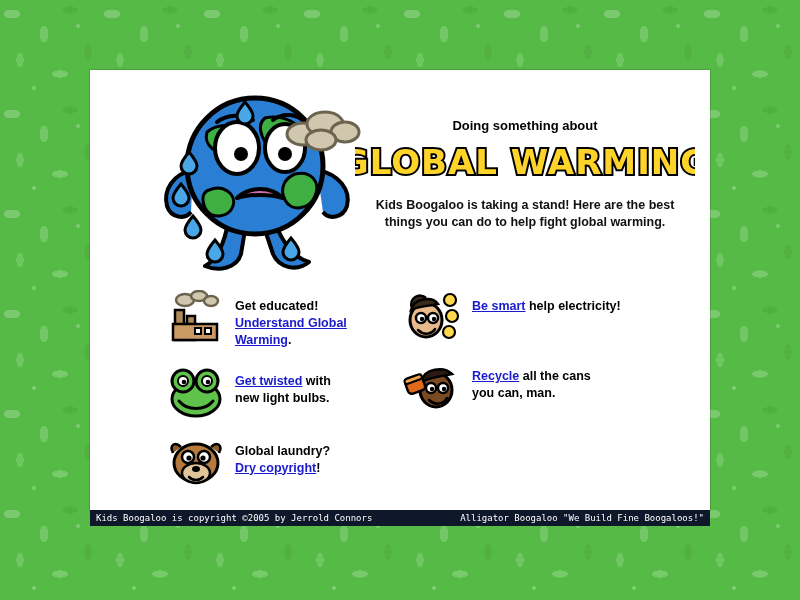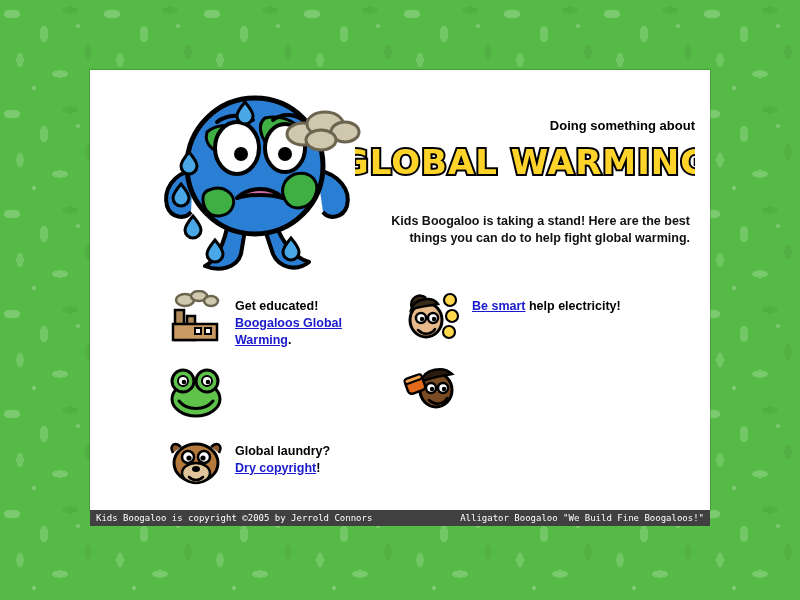--- a/index.html
+++ b/index.html
@@ -54,40 +54,40 @@
     left: 55px;
     top: 8px;
     width: 230px;
     height: 195px;
   }
   .header-text {
     position: absolute;
     left: 265px;
     top: 48px;
     width: 340px;
-    text-align: right;
+    text-align: center;
   }
   .kicker {
     font-size: 13px;
     font-weight: bold;
     color: #000;
     margin-bottom: 4px;
   }
   .wordmark {
     width: 340px;
     height: 46px;
     margin: 2px 0 8px 0;
   }
   .subtitle {
     font-size: 12.5px;
     font-weight: bold;
     color: #111;
     line-height: 1.35;
     width: 330px;
-    margin: 16px auto;
+    margin: 0 auto;
   }
 
   
   .tips {
     position: absolute;
     top: 220px;
     left: 0;
     width: 564px;
     display: flex;
   }
@@ -123,21 +123,21 @@
     margin-top: 28px;
   }
 
   
   #footer {
     position: absolute;
     left: 90px;
     top: 510px;
     width: 620px;
     height: 16px;
-    background: #404040;
+    background: #0f172a;
     color: #fff;
     font-family: "DejaVu Sans Mono", monospace;
     font-size: 9px;
     line-height: 16px;
   }
   #footer .left { position: absolute; left: 6px; white-space: nowrap; }
   #footer .right { position: absolute; right: 6px; white-space: nowrap; }
 </style>
 </head>
 <body>
@@ -217,36 +217,40 @@
             </g>
             <rect x="10" y="20" width="9" height="30" fill="#b08a5a" stroke="#000" stroke-width="2.5"></rect>
             <rect x="22" y="26" width="8" height="24" fill="#b08a5a" stroke="#000" stroke-width="2.5"></rect>
             <path d="M8 34 L52 34 L52 50 L8 50 Z" fill="#c99a63" stroke="#000" stroke-width="2.5"></path>
             <rect x="30" y="38" width="6" height="6" fill="#fff" stroke="#000" stroke-width="2"></rect>
             <rect x="40" y="38" width="6" height="6" fill="#fff" stroke="#000" stroke-width="2"></rect>
           </svg>
         </div>
         <div class="tip-text">
           <span>Get educated!</span><br>
-          <span class="lnk">Boogaloos Global Warming</span><span>.</span>
+          <span class="lnk">Understand Global Warming</span><span>.</span>
         </div>
       </div>
 
       <div class="tip">
         <div class="tip-icon">
           <svg viewBox="0 0 62 54" width="62" height="54" xmlns="http://www.w3.org/2000/svg">
             <ellipse cx="31" cy="34" rx="24" ry="17" fill="#5fc24a" stroke="#000" stroke-width="3"></ellipse>
             <circle cx="18" cy="16" r="11" fill="#5fc24a" stroke="#000" stroke-width="3"></circle>
             <circle cx="42" cy="16" r="11" fill="#5fc24a" stroke="#000" stroke-width="3"></circle>
             <circle cx="18" cy="16" r="5" fill="#fff" stroke="#000" stroke-width="2"></circle>
             <circle cx="42" cy="16" r="5" fill="#fff" stroke="#000" stroke-width="2"></circle>
             <circle cx="19" cy="17" r="2.3" fill="#000"></circle>
             <circle cx="43" cy="17" r="2.3" fill="#000"></circle>
             <path d="M14 36 C22 46 40 46 48 36" fill="none" stroke="#000" stroke-width="3" stroke-linecap="round"></path>
           </svg>
+        </div>
+        <div class="tip-text">
+          <span class="lnk">Get twisted</span><span> with</span><br>
+          <span>new light bulbs.</span>
         </div>
       </div>
 
       <div class="tip">
         <div class="tip-icon">
           <svg viewBox="0 0 62 54" width="62" height="54" xmlns="http://www.w3.org/2000/svg">
             <path d="M8 18 C4 10 10 6 16 12" fill="#8a5a2b" stroke="#000" stroke-width="2.5"></path>
             <path d="M54 18 C58 10 52 6 46 12" fill="#8a5a2b" stroke="#000" stroke-width="2.5"></path>
             <ellipse cx="31" cy="28" rx="22" ry="19" fill="#b5793c" stroke="#000" stroke-width="3"></ellipse>
             <ellipse cx="31" cy="38" rx="14" ry="10" fill="#e0c49a" stroke="#000" stroke-width="2.5"></ellipse>
@@ -300,20 +304,24 @@
             <circle cx="41" cy="28" r="5" fill="#fff" stroke="#000" stroke-width="2.5"></circle>
             <circle cx="30" cy="29" r="2.2" fill="#000"></circle>
             <circle cx="42" cy="29" r="2.2" fill="#000"></circle>
             <path d="M27 40 C33 46 42 44 45 38" fill="none" stroke="#000" stroke-width="2.5" stroke-linecap="round"></path>
             <g transform="rotate(-20 14 24)">
               <rect x="4" y="16" width="18" height="16" rx="4" fill="#e06a1a" stroke="#000" stroke-width="2.5"></rect>
               <rect x="4" y="16" width="18" height="5" rx="2.5" fill="#f0a24d" stroke="#000" stroke-width="2"></rect>
             </g>
           </svg>
         </div>
+        <div class="tip-text">
+          <span class="lnk">Recycle</span><span> all the cans</span><br>
+          <span>you can, man.</span>
+        </div>
       </div>
 
     </div>
   </div>
 </div>
 
 <div id="footer">
   <span class="left">Kids Boogaloo is copyright ©2005 by Jerrold Connors</span>
   <span class="right">Alligator Boogaloo "We Build Fine Boogaloos!"</span>
 </div>

